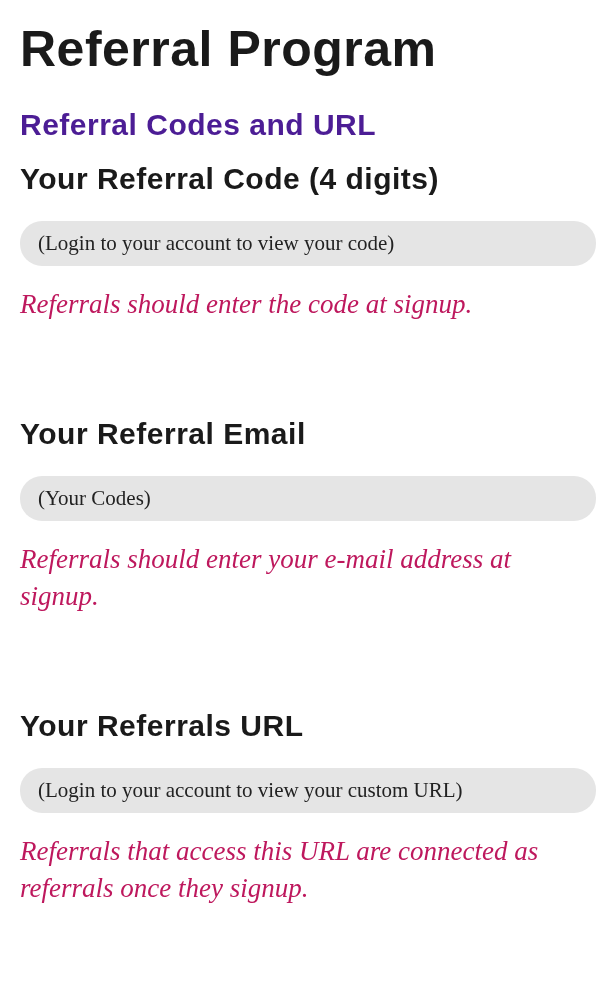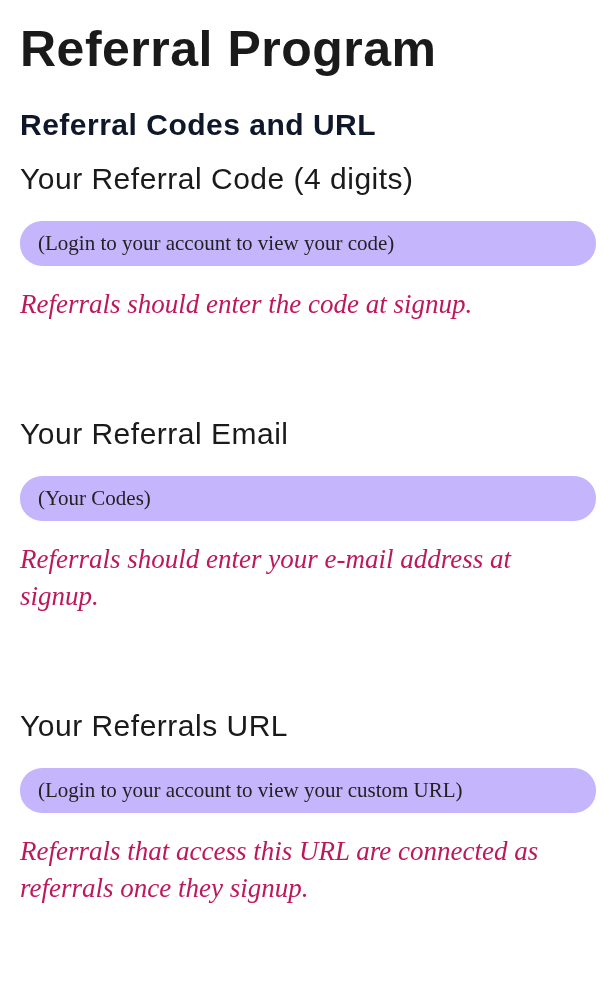--- a/index.html
+++ b/index.html
@@ -16,33 +16,33 @@
     .page-title {
       font-size: 50px;
       font-weight: bold;
       color: #1a1a1a;
       margin-bottom: 30px;
       letter-spacing: 0.5px;
     }
     .section-title {
       font-size: 30px;
       font-weight: bold;
-      color: #0f172a;
+      color: #4c1d95;
       margin-bottom: 20px;
       letter-spacing: 0.5px;
     }
     .subsection-title {
       font-size: 30px;
-      font-weight: normal;
+      font-weight: bold;
       color: #1a1a1a;
       margin-bottom: 25px;
       letter-spacing: 0.5px;
     }
     .pill-box {
-      background: #c4b5fd;
+      background: #e5e5e5;
       border-radius: 22px;
       padding: 10px 18px;
       font-family: Georgia, "Times New Roman", serif;
       font-size: 21px;
       color: #222;
       margin-bottom: 20px;
       width: 100%;
     }
     .hint-text {
       font-family: Georgia, "Times New Roman", serif;

